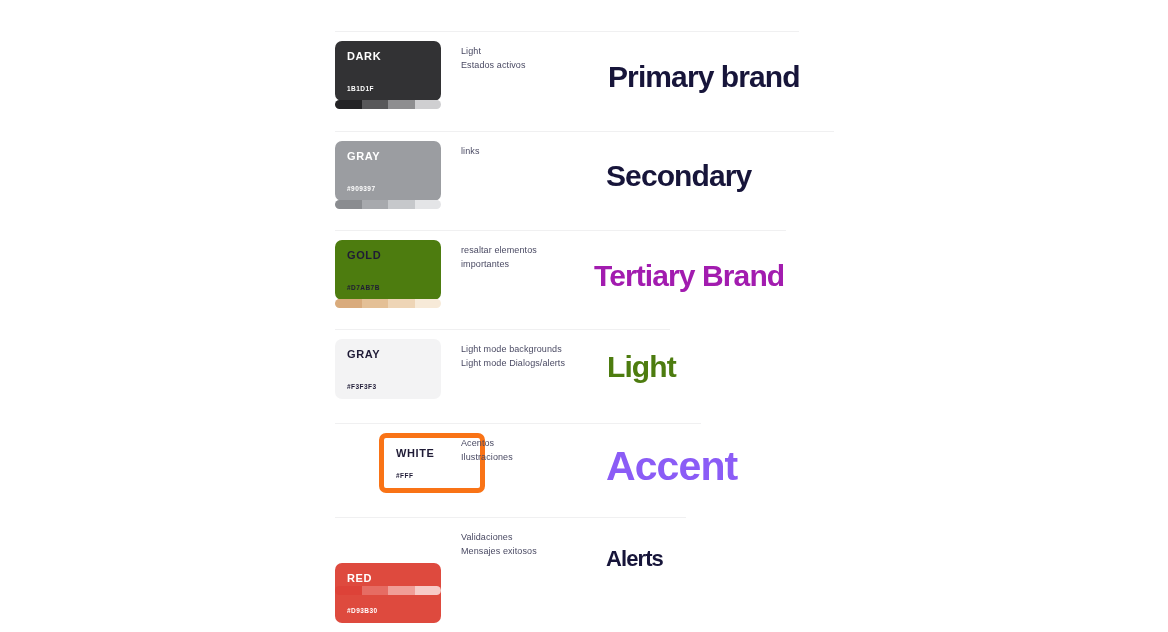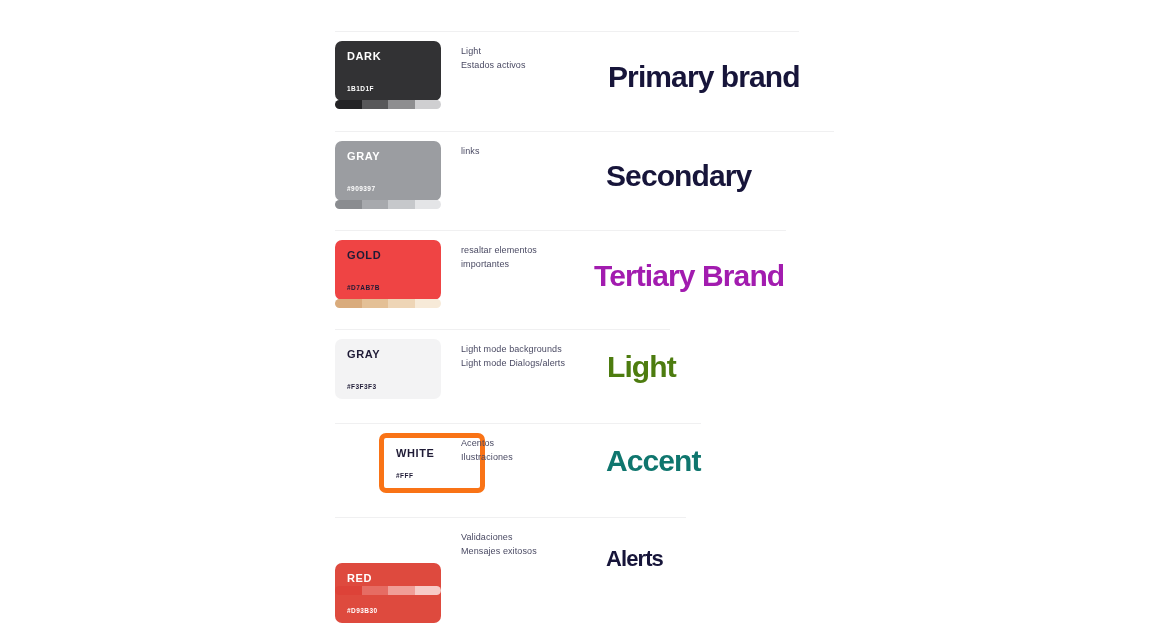--- a/index.html
+++ b/index.html
@@ -118,21 +118,21 @@
       <span style="background: rgb(138, 140, 144);"></span>
       <span style="background: rgb(167, 169, 173);"></span>
       <span style="background: rgb(198, 200, 203);"></span>
       <span style="background: rgb(228, 229, 231);"></span>
     </div>
     <div class="desc" style="top: 145px; color: rgb(74, 74, 99);">
       <div>links</div>
     </div>
     <div class="heading" style="top: 161px; left: 606px; font-size: 30px; color: rgb(23, 21, 58);">Secondary</div>
     <div class="divider" style="top: 230px; width: 451px; background: rgb(240, 240, 241);"></div>
-    <div class="swatch" style="top: 240px; background: #ef4444;">
+    <div class="swatch" style="top: 240px; background: #4d7c0f;">
       <div class="swatch-name" style="color: rgb(31, 27, 54);">GOLD</div>
       <div class="swatch-hex" style="color: rgb(31, 27, 54);">#D7AB7B</div>
     </div>
     <div class="strip" style="top: 299px;">
       <span style="background: rgb(217, 171, 124);"></span>
       <span style="background: rgb(228, 192, 150);"></span>
       <span style="background: rgb(238, 213, 182);"></span>
       <span style="background: rgb(247, 234, 216);"></span>
     </div>
     <div class="desc" style="top: 244px; color: rgb(74, 74, 99);">
@@ -152,21 +152,21 @@
     <div class="heading" style="top: 352px; left: 607px; font-size: 30px; color: #4d7c0f;">Light</div>
     <div class="divider" style="top: 423px; width: 366px; background: rgb(240, 240, 241);"></div>
     <div class="swatch bordered" style="top: 433px; background: rgb(255, 255, 255);">
       <div class="swatch-name" style="color: rgb(31, 27, 54);">WHITE</div>
       <div class="swatch-hex" style="color: rgb(31, 27, 54);">#FFF</div>
     </div>
     <div class="desc" style="top: 437px; color: rgb(74, 74, 99);">
       <div>Acentos</div>
       <div>Ilustraciones</div>
     </div>
-    <div class="heading" style="top: 446px; left: 606px; font-size: 30px; color: #0f766e;">Accent</div>
+    <div class="heading" style="top: 446px; left: 606px; font-size: 41px; color: #8b5cf6;">Accent</div>
     <div class="divider" style="top: 517px; width: 351px; background: rgb(240, 240, 241);"></div>
     <div class="swatch" style="top: 527px; background: rgb(222, 74, 62); margin-top: 36px;">
       <div class="swatch-name" style="color: rgb(255, 255, 255);">RED</div>
       <div class="swatch-hex" style="color: rgb(255, 255, 255);">#D93B30</div>
     </div>
     <div class="strip" style="top: 586px;">
       <span style="background: rgb(221, 66, 56);"></span>
       <span style="background: rgb(230, 108, 99);"></span>
       <span style="background: rgb(240, 158, 151);"></span>
       <span style="background: rgb(247, 203, 199);"></span>

